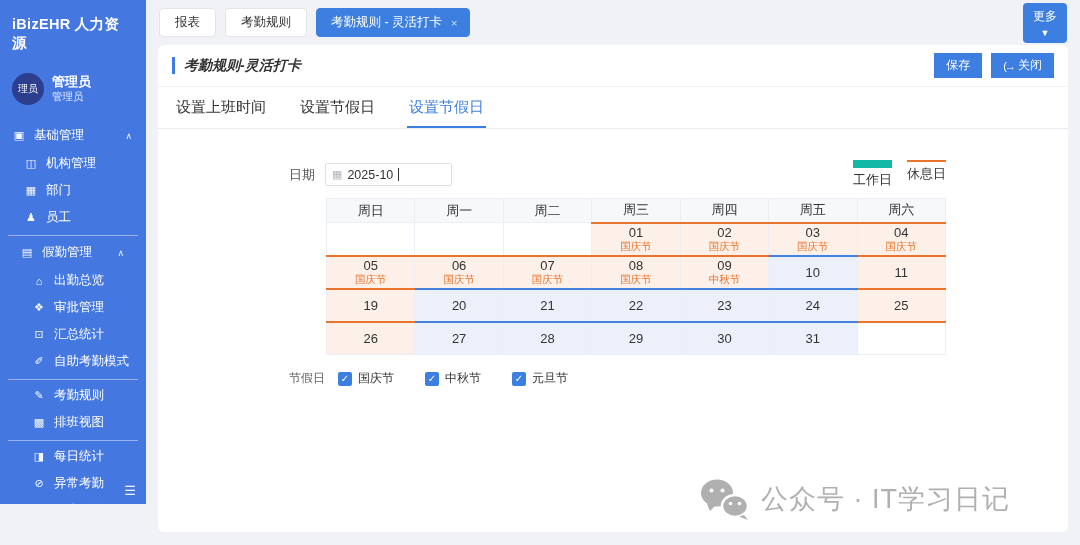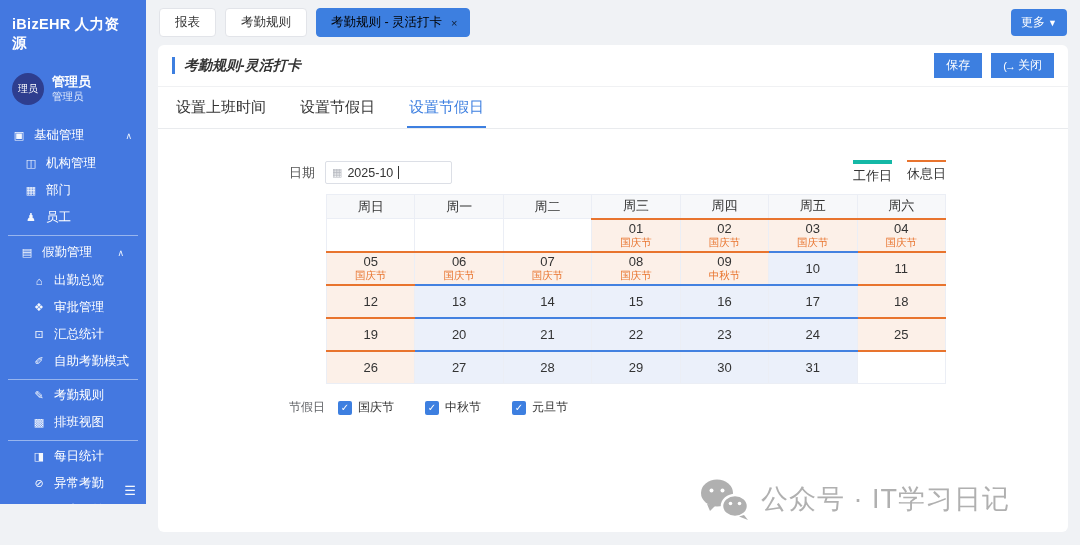--- a/index.html
+++ b/index.html
@@ -21,24 +21,24 @@
   .sec-header .arrow { margin-left:auto; font-size:9px; opacity:.9; }
   .nav-item { display:flex; align-items:center; gap:8px; padding:5px 8px 5px 24px; cursor:pointer; white-space:nowrap; }
   .nav-icon { width:14px; text-align:center; font-size:11px; opacity:.95; flex:0 0 14px; }
   .collapse-bar { position:absolute; bottom:6px; right:10px; font-size:13px; opacity:.95; cursor:pointer; }
 
   
   .main { position:absolute; left:146px; top:0; width:934px; height:545px; }
   .topbar { height:45px; display:flex; align-items:center; gap:13px; padding:0 13px; }
   .tt { background:#fff; border:1px solid #e2e4e9; border-radius:4px; padding:5px 15px; font-size:12.5px; color:#333;
         cursor:pointer; display:flex; align-items:center; }
-  .tt.active { background:#3d7fe0; border-color:#3d7fe0; color:#000000; padding:5px 11px 5px 14px; }
+  .tt.active { background:#3d7fe0; border-color:#3d7fe0; color:#ffffff; padding:5px 11px 5px 14px; }
   .tt .x { margin-left:9px; font-size:11px; opacity:.75; }
   .more-btn { margin-left:auto; background:#3d7fe0; color:#fff; border:none; border-radius:4px; padding:5px 10px;
-              font-size:12px; cursor:pointer; display:flex; align-items:center; gap:3px; }
+              font-size:12px; cursor:pointer; display:flex; align-items:center; gap:3px;flex-direction:column; }
   .more-btn .caret { font-size:9px; }
 
   
   .card { margin:0 12px; background:#fff; border-radius:6px; height:487px; position:relative; overflow:hidden; }
   .card-header { display:flex; align-items:center; padding:8px 14px; border-bottom:1px solid #f0f1f3; }
   .page-title { font-size:14px; font-weight:bold; color:#333; border-left:3px solid #3d7fe0; padding-left:9px; line-height:17px;font-style:italic; }
   .hdr-btns { margin-left:auto; display:flex; gap:9px; }
   .btn { background:#3d7fe0; color:#fff; border:none; border-radius:0; font-size:12px; padding:4px 12px; cursor:pointer;
          display:flex; align-items:center; gap:4px; }
   .btn .exit-ic { font-size:11px; letter-spacing:-2px; }
@@ -49,21 +49,21 @@
 
   .content { width:788px; }
   .form-row { display:flex; align-items:center; margin-top:31px; }
   .date-label { margin-left:131px; font-size:13px; color:#555; }
   .date-input { margin-left:10px; width:127px; height:23px; border:1px solid #dcdfe6; border-radius:2px; background:#fff;
                 display:flex; align-items:center; padding:0 6px; gap:5px; font-size:12.5px; color:#333; cursor:text; }
   .cal-ic { color:#b5b8bf; font-size:11px; }
   .caret-line { width:1px; height:13px; background:#333; }
   .legend { margin-left:auto; display:flex; gap:15px; }
   .legend-item { font-size:13px; color:#333; padding-top:3px; }
-  .legend-item.work { border-top:4px solid #14b8a6;font-family:Liberation Serif, serif; }
+  .legend-item.work { border-top:8px solid #14b8a6;font-family:Liberation Serif, serif; }
   .legend-item.rest { border-top:2px solid #e8742e; }
 
   table.calendar { margin:9px 0 0 168px; width:620px; table-layout:fixed; border-collapse:collapse; }
   .calendar th { background:#f7f8fa; border:1px solid #ebeef5; height:24px; font-size:13px; font-weight:normal; color:#333; }
   .calendar td { border:1px solid #ebeef5; height:33px; text-align:center; vertical-align:middle; background:#fff; }
   .calendar td.rest { background:#fcf0e8; border-top:2px solid #e8742e; }
   .calendar td.work { background:#ebf0fa; border-top:2px solid #4381e0; }
   .calendar td.bt-rest { border-top:2px solid #e8742e; }
   .calendar .day { font-size:13px; color:#333; line-height:15px; }
   .calendar .hol { font-size:10.5px; color:#e8742e; line-height:13px; }
@@ -270,43 +270,20 @@
               </td>
               <td class="rest">
                 <div class="day">09</div>
                 <div class="hol">中秋节</div>
               </td>
               <td class="work">
                 <div class="day">10</div>
               </td>
               <td class="rest">
                 <div class="day">11</div>
-              </td>
-            </tr>
-            <tr>
-              <td class="rest">
-                <div class="day">12</div>
-              </td>
-              <td class="work">
-                <div class="day">13</div>
-              </td>
-              <td class="work">
-                <div class="day">14</div>
-              </td>
-              <td class="work">
-                <div class="day">15</div>
-              </td>
-              <td class="work">
-                <div class="day">16</div>
-              </td>
-              <td class="work">
-                <div class="day">17</div>
-              </td>
-              <td class="rest">
-                <div class="day">18</div>
               </td>
             </tr>
             <tr>
               <td class="rest">
                 <div class="day">19</div>
               </td>
               <td class="work">
                 <div class="day">20</div>
               </td>
               <td class="work">

